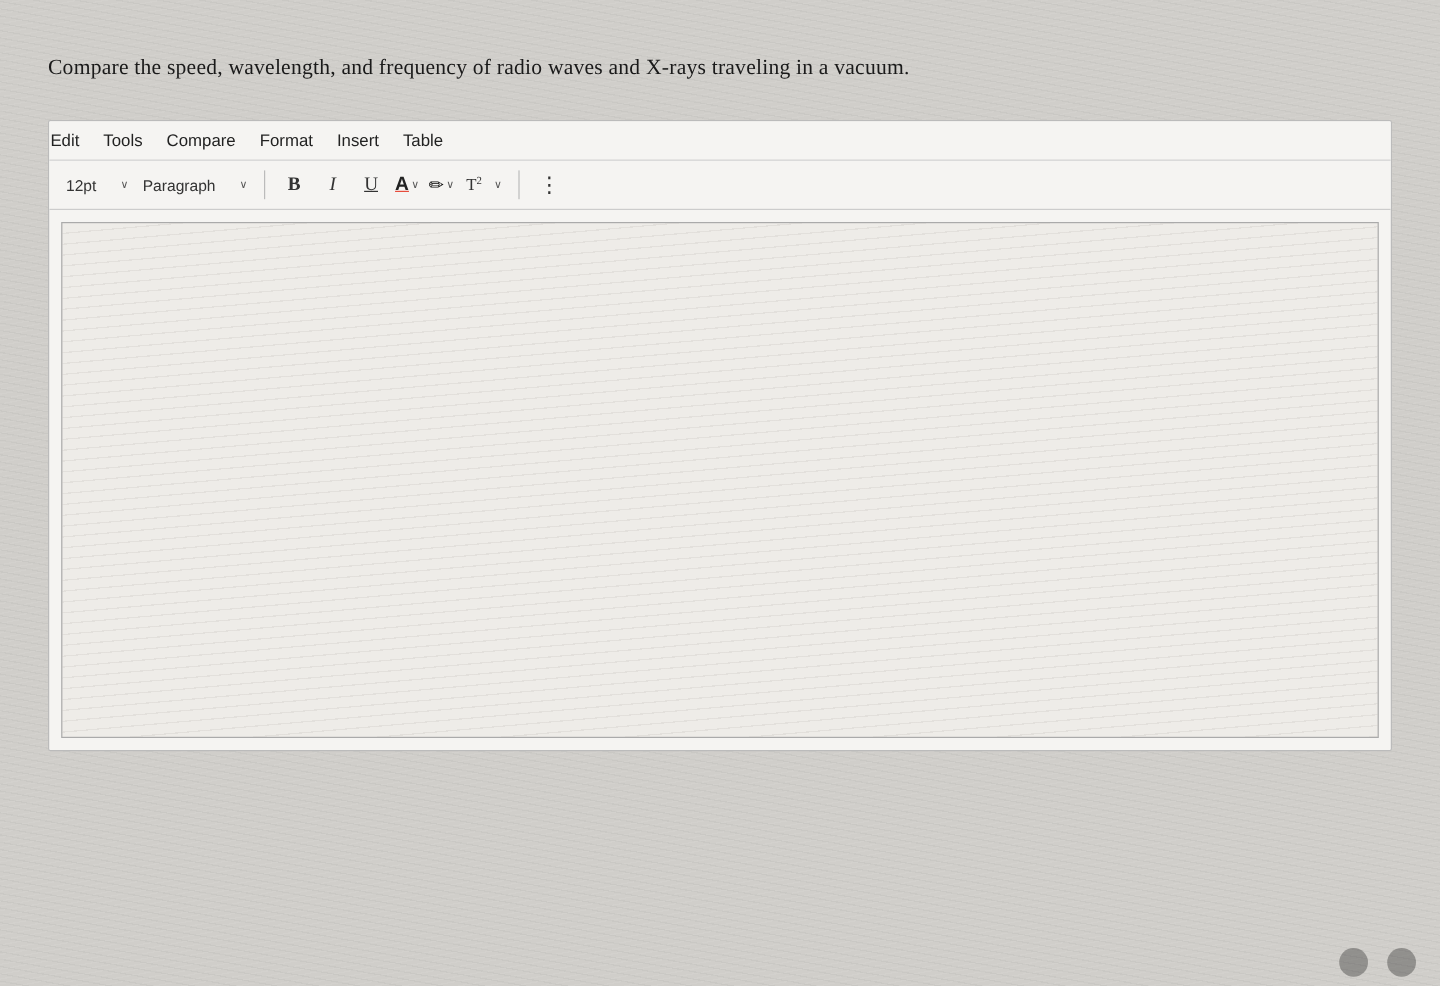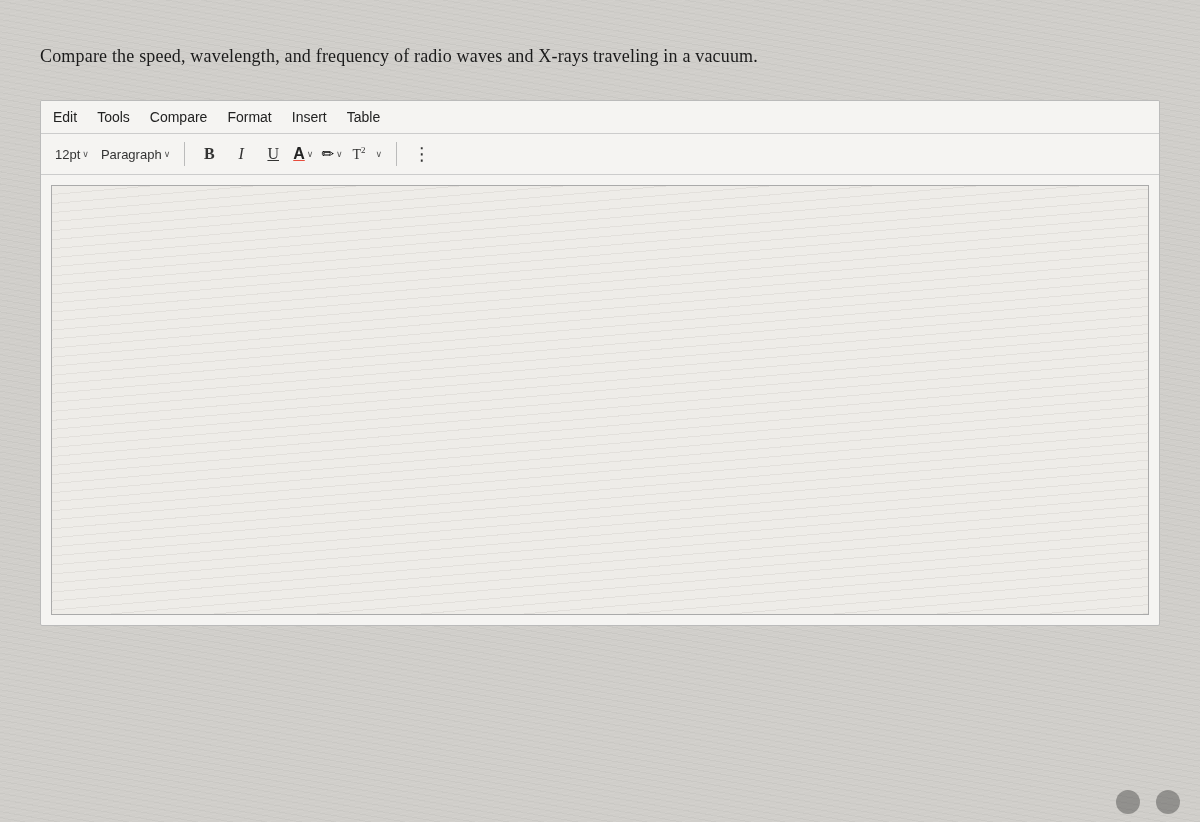--- a/index.html
+++ b/index.html
@@ -60,21 +60,21 @@
     .editor-container {
       background: #f5f4f2;
       border: 1px solid #bbb;
       border-radius: 2px;
       overflow: hidden;
     }
 
     .menu-bar {
       display: flex;
       align-items: center;
-      padding: 8px 12px;
+      padding: 8px 1px;
       gap: 20px;
       border-bottom: 1px solid #ccc;
       background: #f5f4f2;
     }
 
     .menu-item {
       font-size: 14px;
       color: #222;
       cursor: pointer;
       font-family: Arial, sans-serif;
@@ -93,21 +93,21 @@
     .toolbar-divider {
       width: 1px;
       height: 24px;
       background: #bbb;
       margin: 0 6px;
     }
 
     .toolbar-dropdown {
       display: flex;
       align-items: center;
-      gap: 2px;
+      gap: 20px;
       font-size: 13px;
       color: #333;
       cursor: pointer;
       padding: 2px 4px;
       border-radius: 2px;
     }
 
     .chevron-down {
       font-size: 9px;
       color: #555;

